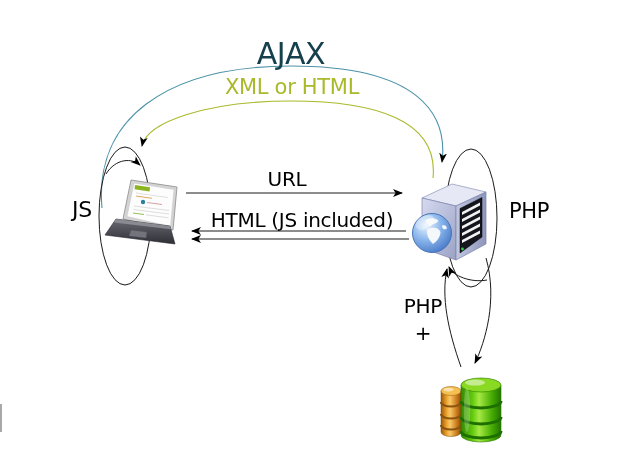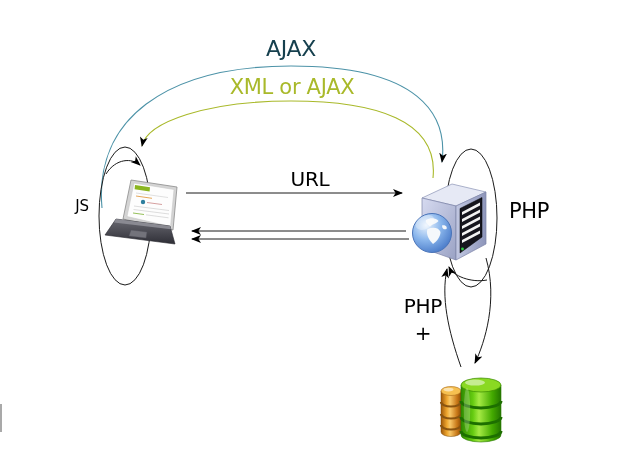--- a/index.html
+++ b/index.html
@@ -2,25 +2,25 @@
 <html><head>
 <meta charset="utf-8">
 <style>
   html,body{margin:0;padding:0;background:#fff;}
   .canvas{position:relative;width:619px;height:452px;background:#ffffff;overflow:hidden;
           font-family:"DejaVu Sans",sans-serif;}
   svg{position:absolute;left:0;top:0;}
   .icon-svg{position:absolute;}
   .lbl{position:absolute;text-align:center;color:#000;font-size:20px;
        letter-spacing:-0.3px;line-height:1.2;white-space:nowrap;}
-  .lbl-ajax{left:221px;top:36px;width:140px;font-size:22px;color:#16404e;}
+  .lbl-ajax{left:221px;top:36px;width:140px;font-size:30px;color:#16404e;}
   .lbl-xmljson{left:202px;top:75px;width:180px;font-size:21px;color:#a9b92a;}
-  .lbl-js{left:64px;top:197px;width:36px;font-size:15px;}
+  .lbl-js{left:64px;top:197px;width:36px;font-size:22px;}
   .lbl-php{left:494px;top:199px;width:70px;font-size:21px;}
-  .lbl-url{left:260px;top:167px;width:100px;}
+  .lbl-url{left:237px;top:167px;width:100px;}
   .lbl-html{left:180px;top:208px;width:244px;font-size:20px;}
   .lbl-css{left:242px;top:238px;width:100px;}
   .lbl-phpmysql{left:373px;top:293px;width:100px;line-height:27px;}
   .artifact{position:absolute;left:0;top:404px;width:2px;height:28px;background:#a9a9a9;}
 </style>
 </head>
 <body>
 
 <div class="canvas">
 
@@ -146,23 +146,24 @@
       <path d="M24,27 A20,7 0 0 0 64,27" stroke="#1d6f00" stroke-width="3" fill="none"></path>
       <path d="M24,43 A20,7 0 0 0 64,43" stroke="#1d6f00" stroke-width="3" fill="none"></path>
       <path d="M24,57 A20,7 0 0 0 64,57" stroke="#1d6f00" stroke-width="3" fill="none"></path>
       <ellipse cx="44" cy="11" rx="20" ry="7" fill="#8ad922" stroke="#3a8a00" stroke-width="0.7"></ellipse>
       <ellipse cx="38" cy="8.6" rx="10" ry="3" fill="#ffffff" opacity="0.5"></ellipse>
       <ellipse cx="30" cy="36" rx="3.2" ry="22" fill="#ffffff" opacity="0.22"></ellipse>
     </g>
   </svg>
 
   <div class="lbl lbl-ajax">AJAX</div>
-  <div class="lbl lbl-xmljson">XML or AJAX</div>
+  <div class="lbl lbl-xmljson">XML or HTML</div>
   <div class="lbl lbl-js">JS</div>
   <div class="lbl lbl-php">PHP</div>
   <div class="lbl lbl-url">URL</div>
+  <div class="lbl lbl-html">HTML (JS included)</div>
   <div class="lbl lbl-phpmysql">
     <div>PHP</div>
     <div>+</div>
   </div>
 
   <div class="artifact"></div>
 </div>
 
 </body></html>

